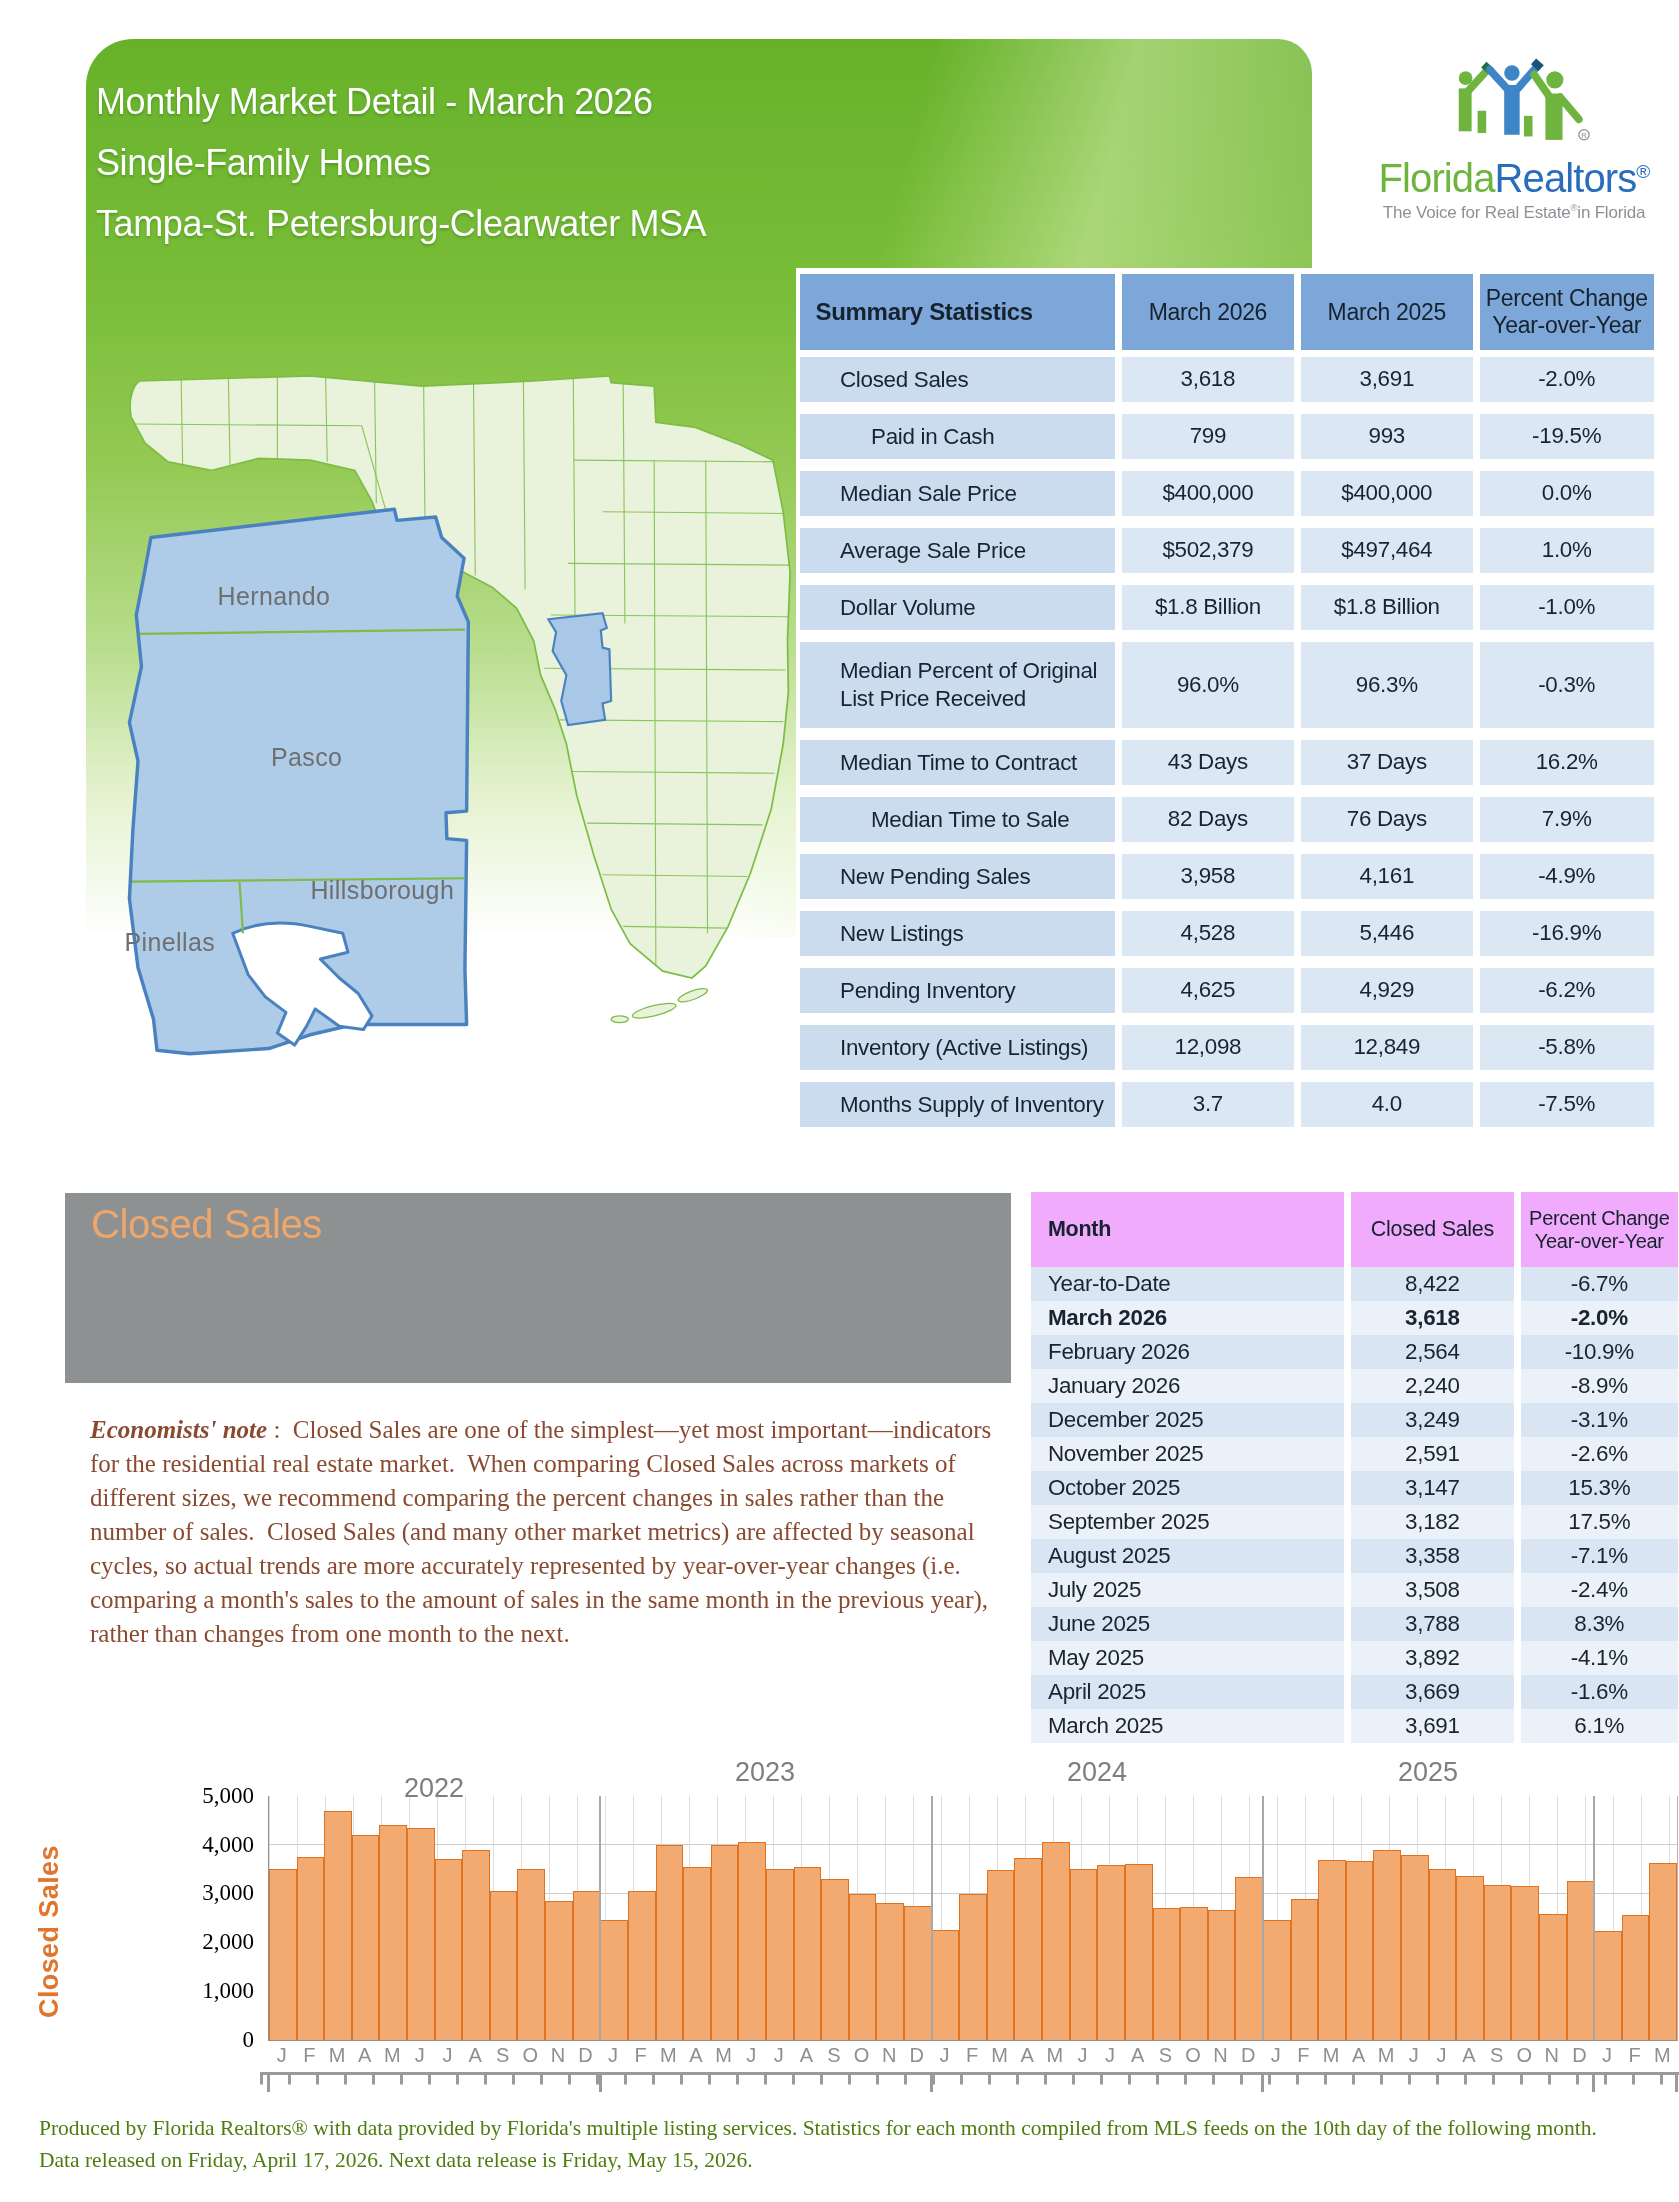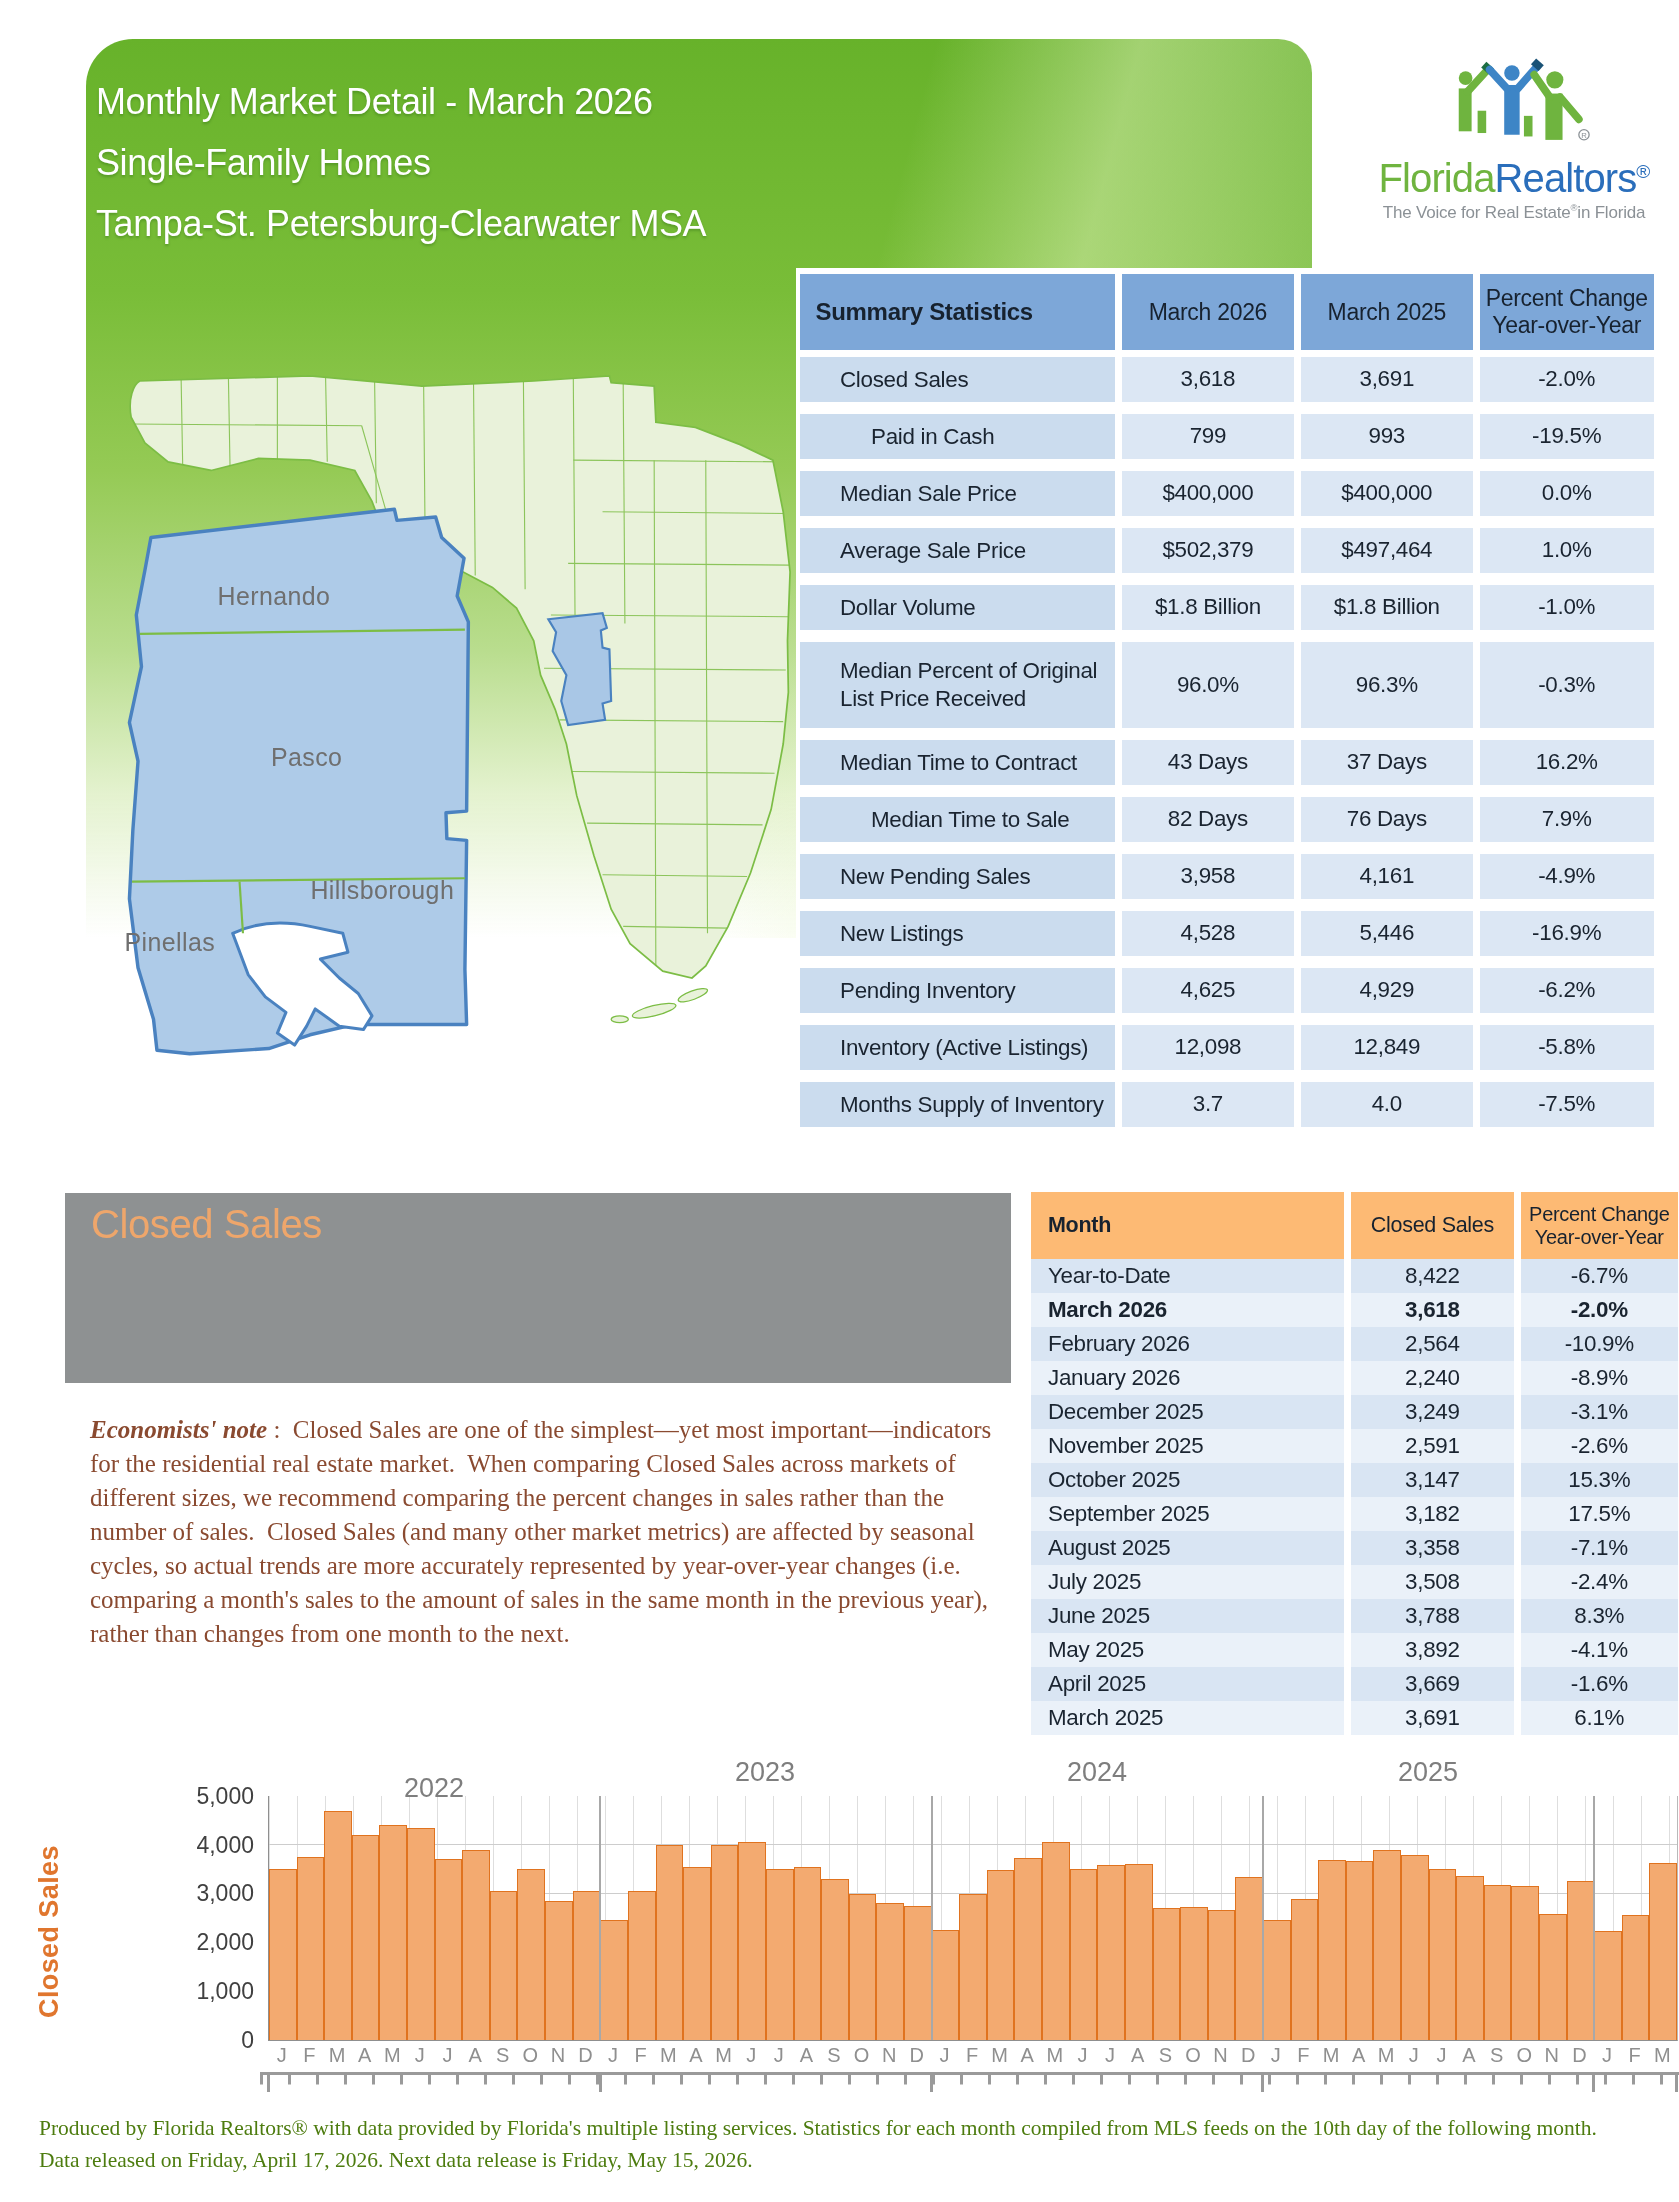--- a/index.html
+++ b/index.html
@@ -53,37 +53,37 @@
   #section-subtitle{position:absolute;left:26px;top:79px;width:731px;font-size:27.5px;line-height:45px;color:#ffffff;letter-spacing:-0.3px;}
 
   #econ-note{position:absolute;left:90px;top:1413px;width:934px;z-index:4;
              font-family:"Liberation Serif",serif;font-size:25px;line-height:34px;color:#8a4a30;}
   #econ-note .lead{font-weight:bold;font-style:italic;}
   #econ-note .body{white-space:pre-wrap;}
 
   
   #monthly-table{position:absolute;left:1031px;top:1192px;width:647px;z-index:6;}
   .m-head,.m-row{display:grid;grid-template-columns:313px 163px 157px;column-gap:6.9px;}
-  .m-head .hcell{background:#fdba74;height:67px;display:flex;align-items:center;justify-content:center;
+  .m-head .hcell{background:#f0abfc;height:75px;display:flex;align-items:center;justify-content:center;
                  text-align:center;color:#17222f;font-size:21.5px;letter-spacing:-0.3px;}
   .m-head .hcell.first{justify-content:flex-start;padding-left:17px;font-weight:bold;}
   .m-head .hsub{line-height:23px;font-size:20px;}
   .m-row .cell{height:34px;display:flex;align-items:center;font-size:22.4px;letter-spacing:-0.3px;}
   .m-row .mlabel{padding-left:17px;}
   .m-row .val{justify-content:center;}
   .m-row.a .cell{background:#d9e5f3;}
   .m-row.b .cell{background:#eaf1f9;}
   .m-row.bold .cell{font-weight:bold;}
 
   
   #chart-ylabel{position:absolute;left:34px;top:1807px;height:250px;width:36px;z-index:4;
                 writing-mode:vertical-rl;transform:rotate(180deg);text-align:center;
                 color:#e0762e;font-weight:bold;font-size:27px;letter-spacing:0.4px;}
-  .ytick{position:absolute;left:129px;width:125px;text-align:right;color:#404040;
-         font-size:23px;z-index:4;}
+  .ytick{position:absolute;left:129px;width:125px;text-align:right;color:#000000;
+         font-size:23px;z-index:4;font-family:Liberation Serif, serif;}
   #plot{position:absolute;left:268px;top:1796px;width:1408px;height:244px;z-index:3;
         border-left:1.7px solid #8f8f8f;border-right:1.7px solid #b9b9b9;border-bottom:1.7px solid #8f8f8f;
         background-image:
           repeating-linear-gradient(to top, transparent 0 48px, #cdcdcd 48px 49px),
           repeating-linear-gradient(to right, #dedede 0 0.9px, transparent 0.9px 28px);}
   #bars{position:absolute;left:0;top:0;width:100%;height:100%;display:flex;align-items:flex-end;}
   .bar{flex:1 1 0;background:#f3aa70;border:1.3px solid #e0731f;border-bottom:none;box-sizing:border-box;}
   .year-sep{position:absolute;top:0;width:1.7px;height:100%;background:#a8a8a8;}
   .year-label{position:absolute;top:1757px;width:138px;text-align:center;color:#7e7e7e;font-size:27px;z-index:4;}
   #month-letters{position:absolute;left:268px;top:2044px;width:1408px;display:flex;z-index:4;}

